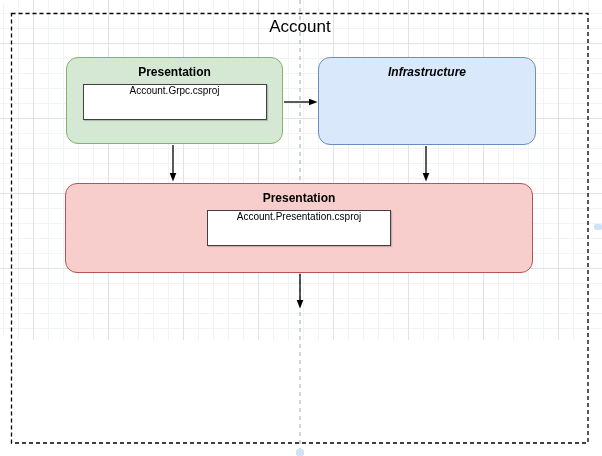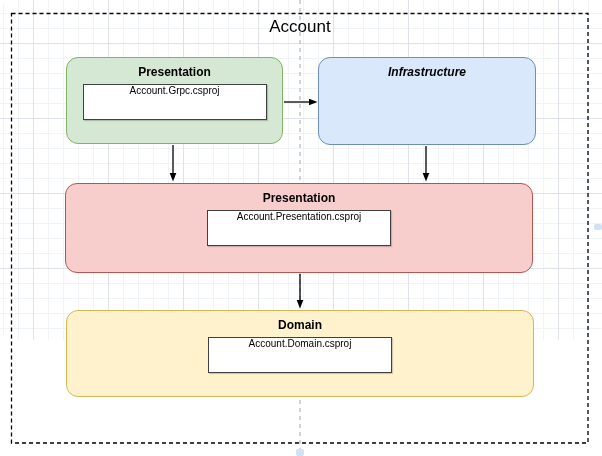--- a/index.html
+++ b/index.html
@@ -97,23 +97,17 @@
     <div class="glabel">Infrastructure</div>
   </div>
 
   <div class="group red g-application">
     <div class="glabel">Presentation</div>
     <div class="proj">
       <span>Account.Presentation.csproj</span>
     </div>
   </div>
 
-  <div class="group yellow g-domain">
-    <div class="glabel">Domain</div>
-    <div class="proj">
-      <span>Account.Domain.csproj</span>
-    </div>
-  </div>
 
   <div class="hthumb"></div>
   <div class="vthumb"></div>
 
 </div>
 
 </body></html>

